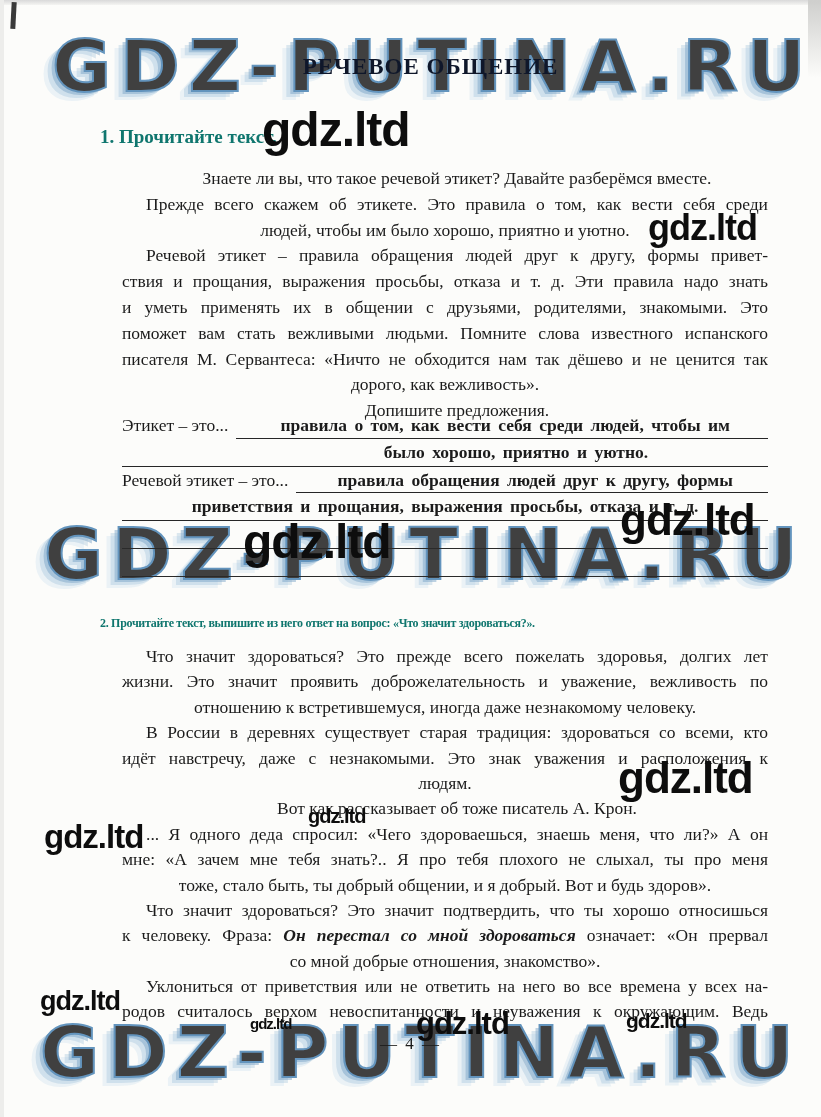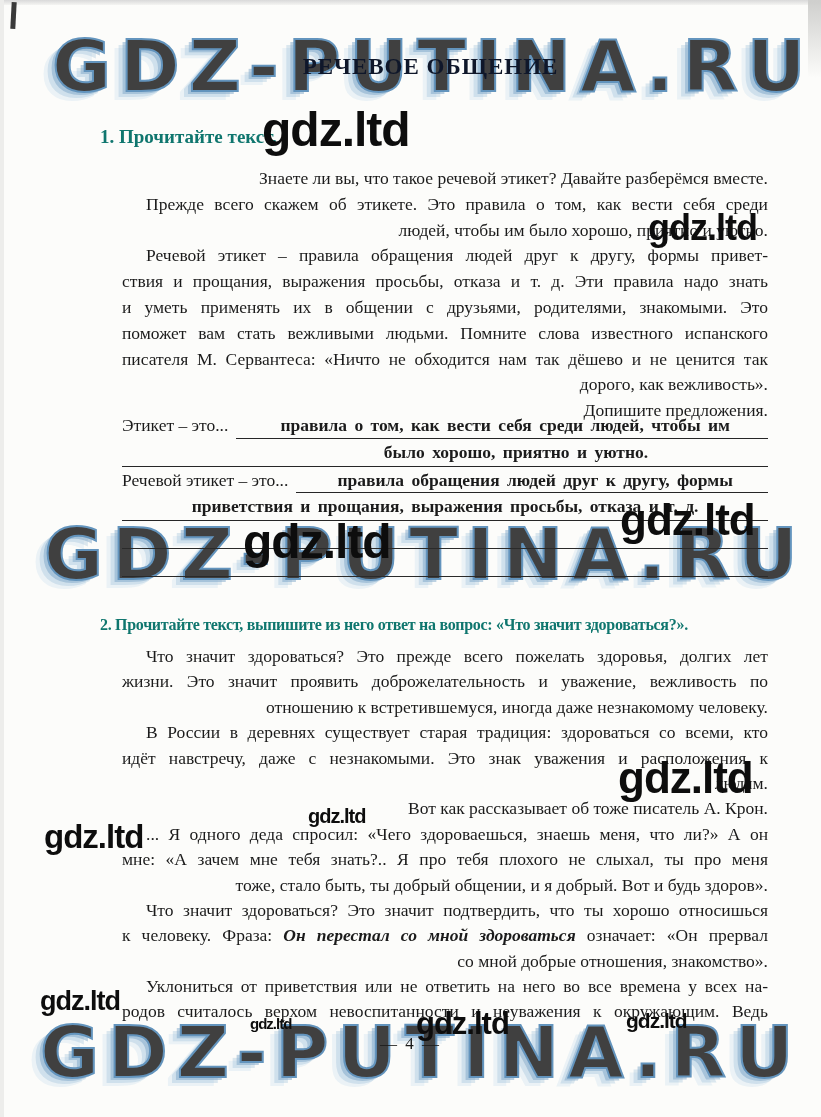--- a/index.html
+++ b/index.html
@@ -25,28 +25,28 @@
   .wm-bot{left:40px;top:1010px;}
   
   .wm-gdz{position:absolute;z-index:30;font-family:"Liberation Sans","DejaVu Sans",sans-serif;
           font-weight:bold;color:#0d0d0d;letter-spacing:-1px;white-space:nowrap;line-height:1;}
   
   .title{position:absolute;z-index:10;left:0;top:54px;width:100%;text-align:center;
          padding-left:40px;box-sizing:border-box;font-weight:bold;font-size:23px;
          letter-spacing:1px;color:#0f172a;}
   .h-ex{position:absolute;z-index:10;left:100px;font-weight:bold;color:#0f766e;white-space:nowrap;}
   .h-ex1{top:126px;font-size:19px;}
-  .h-ex2{top:616px;font-size:16px;letter-spacing:-0.3px;}
+  .h-ex2{top:616px;font-size:12px;letter-spacing:-0.3px;}
   
   .tblock{position:absolute;z-index:10;left:122px;width:646px;font-size:17.5px;}
   .body1{top:166px;}
   .body2{top:644px;}
   .body1 .tline{height:25.8px;line-height:25.8px;}
   .body2 .tline{height:25.4px;line-height:25.4px;}
-  .tline{overflow:hidden;text-align:right;}
+  .tline{overflow:hidden;text-align:center;}
   .tline.j{text-align:justify;}
   .tline.j::after{content:"";display:inline-block;width:100%;height:0;vertical-align:top;}
   .tline.ind{text-indent:24px;}
   .it{font-style:italic;font-weight:bold;}
   
   .fillblock{position:absolute;z-index:10;left:122px;width:646px;top:412px;font-size:17.5px;}
   .frow{position:relative;height:26.8px;line-height:26.8px;white-space:nowrap;text-align:center;}
   .frow .flabel{display:inline-block;vertical-align:bottom;height:26.8px;}
   .fans{font-weight:bold;word-spacing:3px;}
   .frow-flex{display:flex;}

